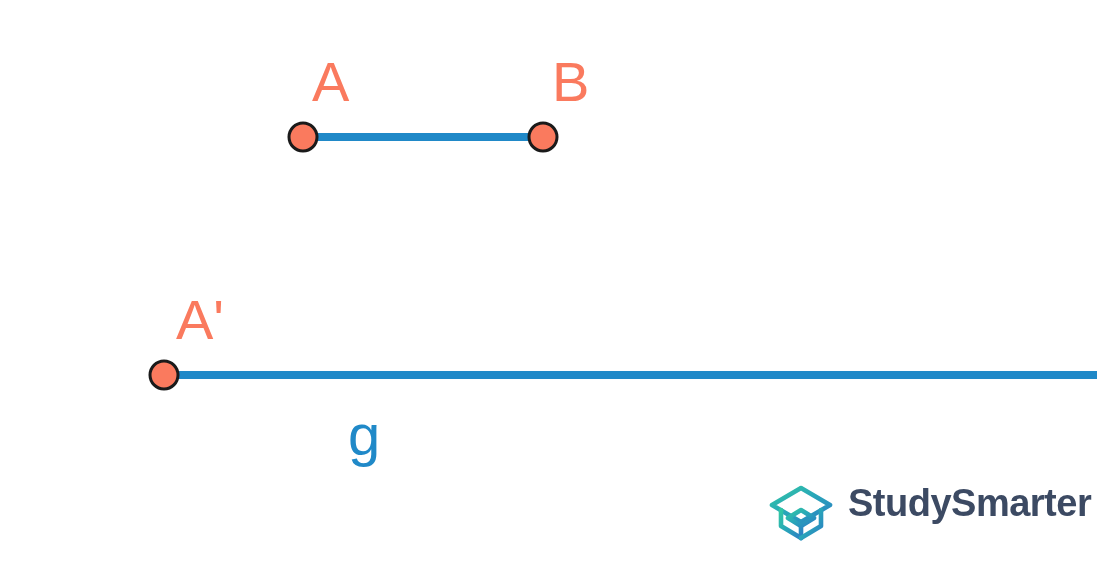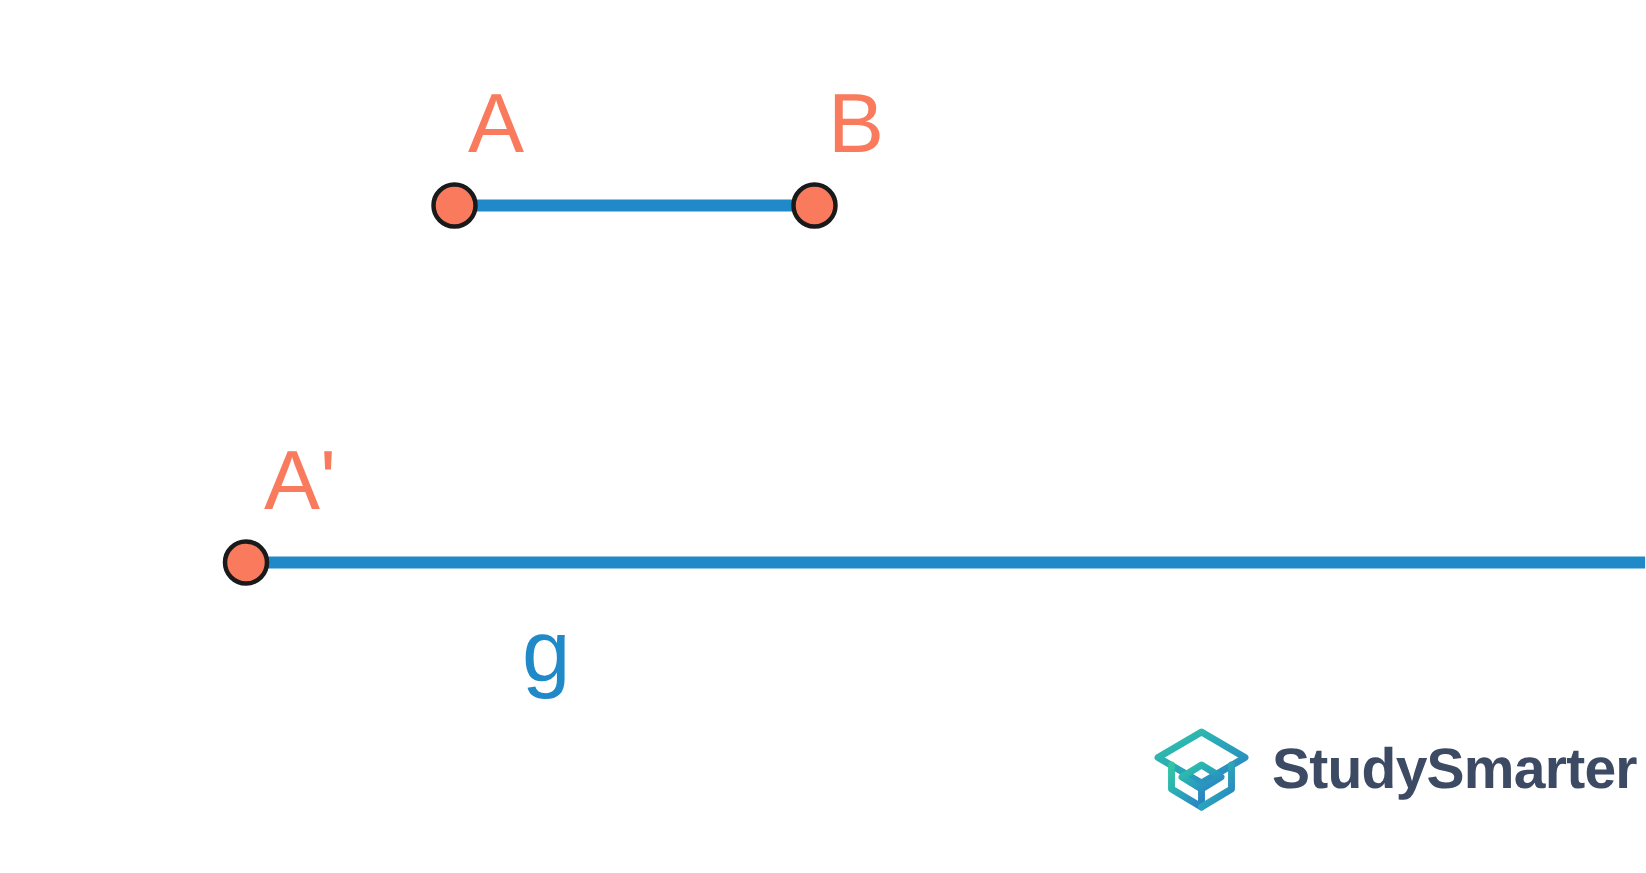--- a/index.html
+++ b/index.html
@@ -52,21 +52,20 @@
     left: 348px;
     top: 406px;
     font-size: 58px;
   }
   #watermark {
     position: absolute;
     left: 768px;
     top: 484px;
     display: flex;
     flex-direction: row;
-    align-items: center;
     gap: 14px;
   }
   #watermark-mark {
     width: 66px;
     height: 58px;
     display: block;
   }
   #watermark-text {
     font-family: "Liberation Sans", sans-serif;
     font-weight: bold;

